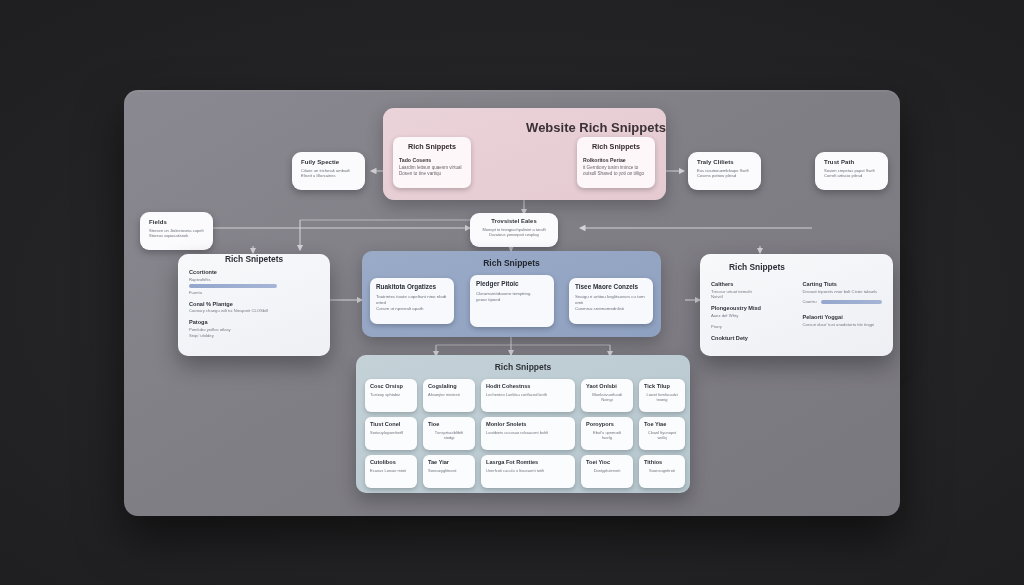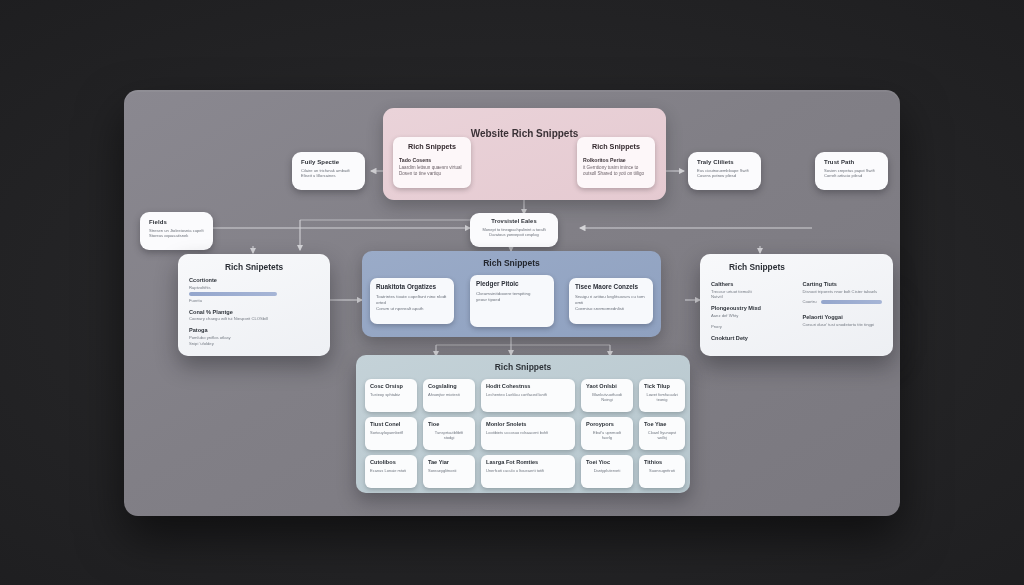--- a/index.html
+++ b/index.html
@@ -63,25 +63,25 @@
   
   #pink-group {
     position: absolute;
     left: 383px; top: 108px;
     width: 283px; height: 92px;
     border-radius: 11px;
     background: linear-gradient(160deg,#ead3d9 0%, #e5cad1 100%);
     box-shadow: 0 6px 16px rgba(30,30,34,.30);
   }
   #pink-group .ghead {
-    text-align: center;
-    font-size: 10px;
+    text-align: right;
+    font-size: 13px;
     font-weight: bold;
     color: #3a3136;
-    padding-top: 20px;
+    padding-top: 12px;
     filter: blur(.3px);
   }
   .pinkcard {
     position: absolute;
     top: 29px;
     width: 78px; height: 51px;
     border-radius: 7px;
     background: #fdf7f9;
     box-shadow: 0 2px 5px rgba(40,30,36,.26);
     padding: 5px 6px;
@@ -145,21 +145,21 @@
   .gcell .t { font-size:5.6px; font-weight:bold; color:#2c3138; filter:blur(.35px); }
   .gcell .s { margin-top:3px; font-size:4px; color:#717780; filter:blur(.6px); line-height:1.35; }
 
   
   #card-left {
     position:absolute; left:178px; top:254px;
     width:152px; height:102px;
     border-radius:10px;
     background: linear-gradient(160deg,#f8f9fb 0%, #eef0f4 100%);
     box-shadow: 0 10px 22px rgba(25,25,30,.40);
-    padding: 8px 11px;
+    padding: 0 11px;
   }
   #card-left .ghead { text-align:center; font-size:8.4px; font-weight:bold; color:#2b2f36; filter:blur(.3px); }
   #card-right {
     position:absolute; left:700px; top:254px;
     width:193px; height:102px;
     border-radius:10px;
     background: linear-gradient(160deg,#f8f9fb 0%, #edeff3 100%);
     box-shadow: 0 10px 22px rgba(25,25,30,.40);
     padding: 8px 11px;
   }

